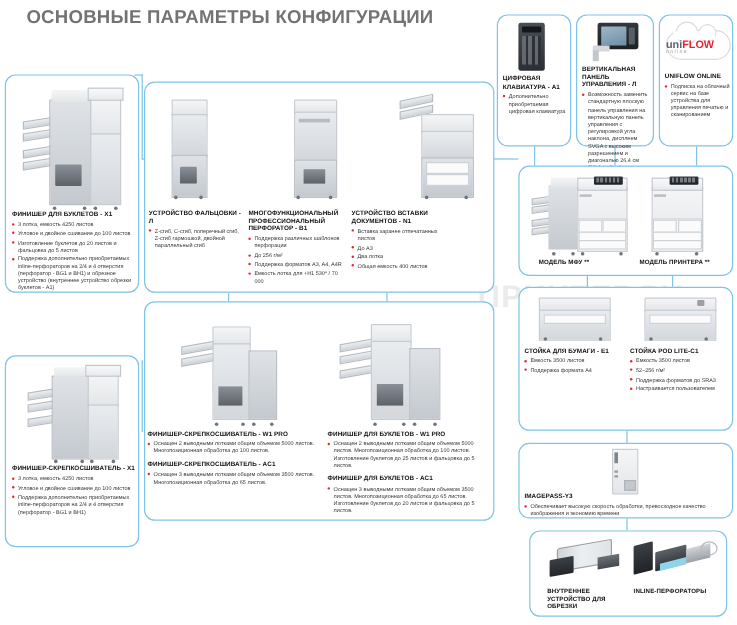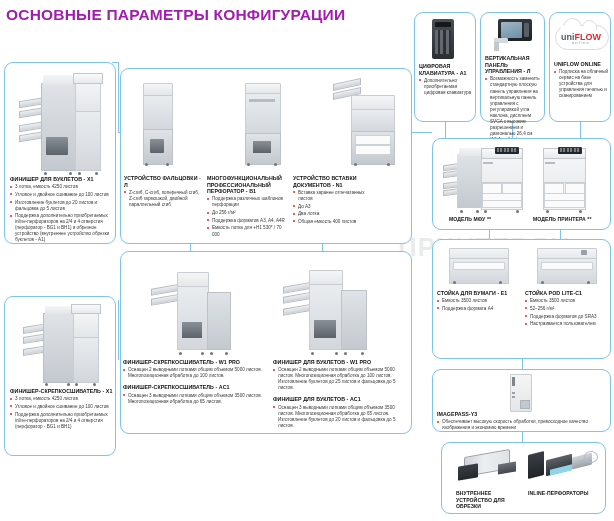--- a/index.html
+++ b/index.html
@@ -8,23 +8,23 @@
     background:#ffffff;
     font-family:"Liberation Sans","DejaVu Sans",sans-serif;
     color:#1a1a1a;
     position:relative;
     overflow:hidden;
   }
   .page{position:absolute;inset:0;}
 
   
   .title{
-    position:absolute;left:6px;top:6px;
+    position:absolute;left:22px;top:6px;
     font-size:15.5px;font-weight:bold;letter-spacing:.2px;
-    color:#a21caf;white-space:nowrap;
+    color:#737373;white-space:nowrap;
   }
 
   
   .box{
     position:absolute;
     border:1px solid #7ec3e8;
     border-radius:9px;
     background:#ffffff;
     box-sizing:border-box;
   }
@@ -58,21 +58,21 @@
   .g3{background:linear-gradient(180deg,#dfe3e7 0%,#c4c9cf 100%);}
   .gdark{background:linear-gradient(180deg,#4a4f55 0%,#2b2f34 100%);}
   .shade{background:linear-gradient(90deg,#cfd4d9 0%,#eceff1 45%,#dfe3e7 100%);}
   .tray{background:linear-gradient(180deg,#eceff1 0%,#cdd2d7 100%);border:.5px solid #b6bcc2;}
   .wheel{width:3px;height:3px;border-radius:50%;background:#6f757b;position:absolute;bottom:-1px;}
   .glass{background:linear-gradient(180deg,#f8f9fa 0%,#e7eaed 100%);border:.5px solid #c2c7cd;}
   .panel{background:linear-gradient(180deg,#32373d 0%,#1d2125 100%);border-radius:1px;}
   .screen{background:linear-gradient(160deg,#9fb8c9 0%,#6d8ea5 100%);}
 
   
-  .uflogo{position:absolute;text-align:center;}
+  .uflogo{position:absolute;}
   .ufcloud{
     width:52px;height:23px;border:1.4px solid #d9dcdf;border-radius:13px;
     position:relative;margin:0 auto;background:#fff;
   }
   .ufcloud:before,.ufcloud:after{
     content:"";position:absolute;background:#fff;border:1.4px solid #d9dcdf;border-radius:50%;
   }
   .ufcloud:before{width:17px;height:17px;left:7px;top:-8px;}
   .ufcloud:after{width:13px;height:13px;left:26px;top:-6px;}
   .ufmask{position:absolute;left:6px;top:1px;width:35px;height:7px;background:#fff;}

